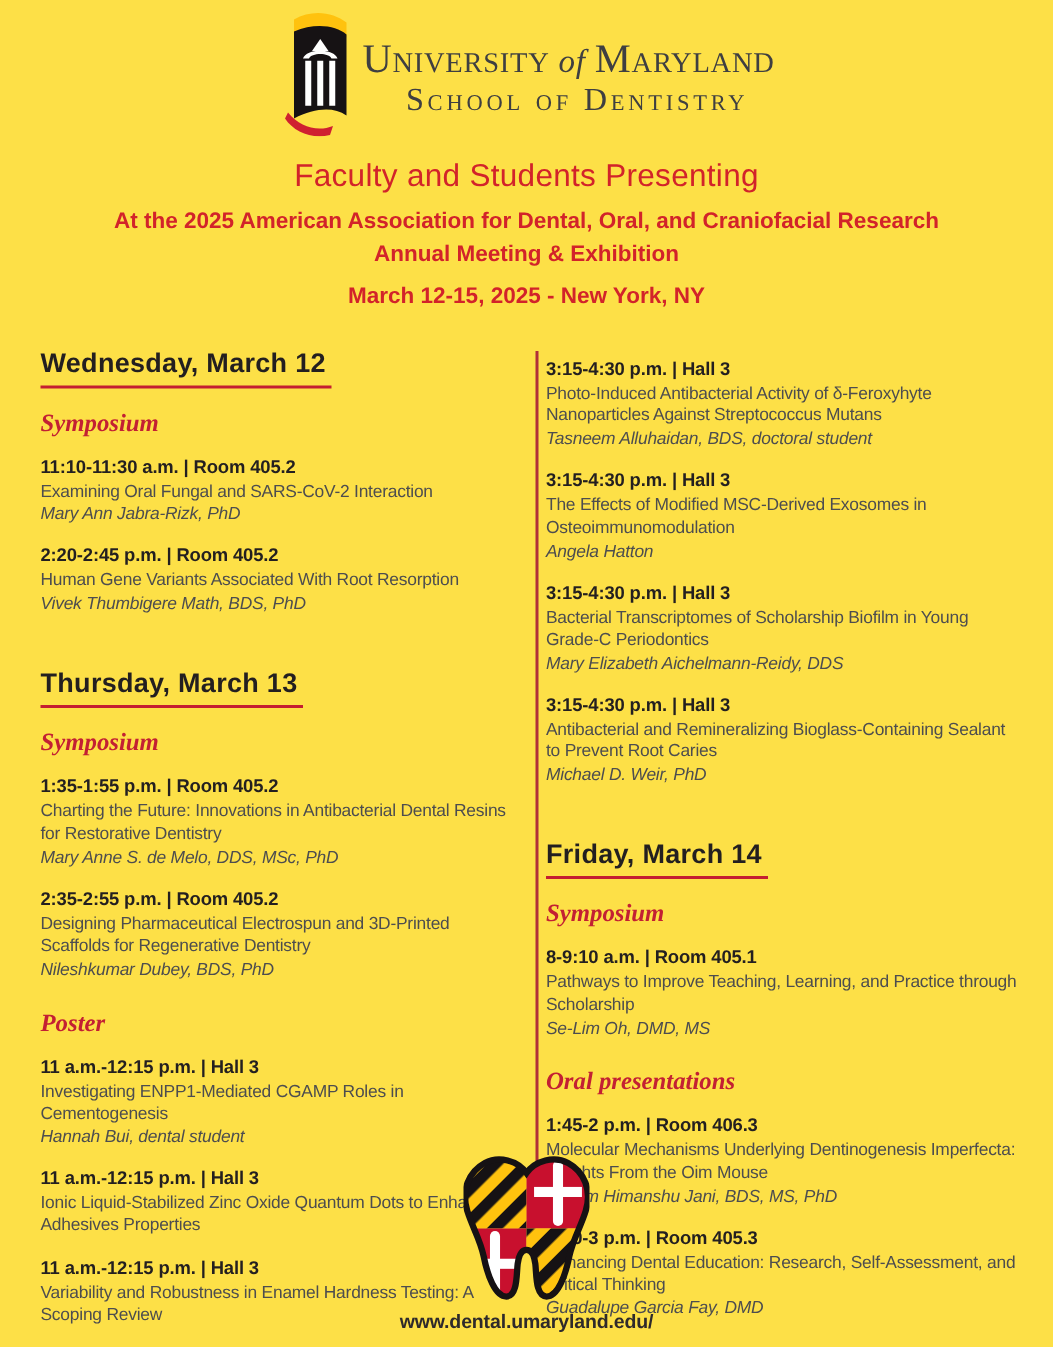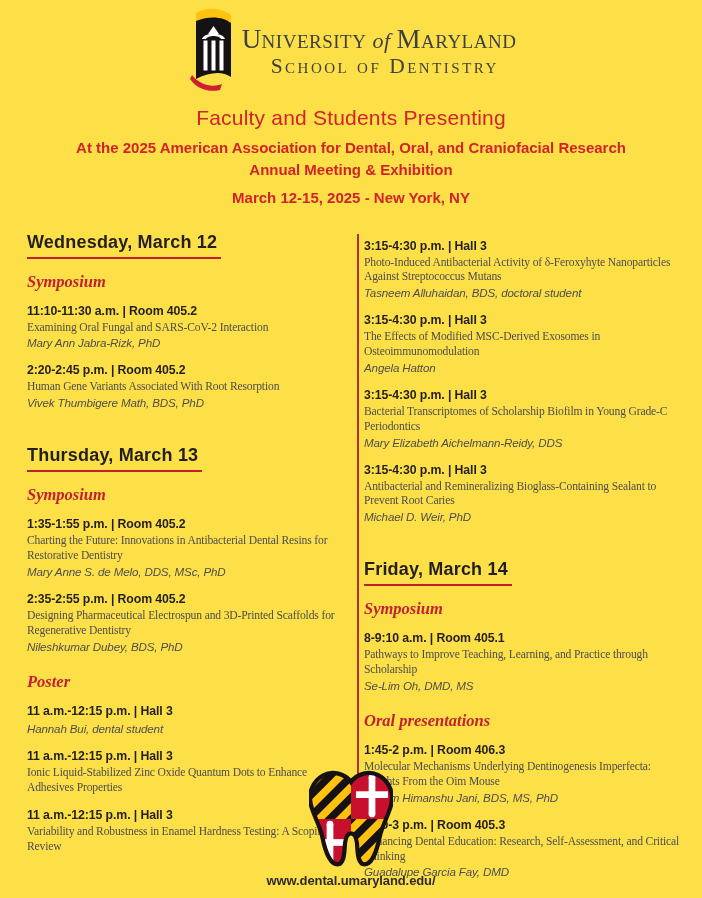--- a/index.html
+++ b/index.html
@@ -98,21 +98,20 @@
     color: #231f20;
     letter-spacing: -0.1px;
     margin-bottom: 3px;
   }
   .entry-title {
     font-size: 11.6px;
     color: #4d4d4f;
     letter-spacing: -0.15px;
     line-height: 1.28;
     max-width: 318px;
-    font-family: Liberation Serif, serif;
   }
   .entry-name {
     font-size: 11.6px;
     font-style: italic;
     color: #4d4d4f;
     letter-spacing: -0.15px;
     line-height: 1.3;
   }
 
   
@@ -192,20 +191,21 @@
             </div>
             <div class="entry">
               <div class="entry-time">2:35-2:55 p.m. | Room 405.2</div>
               <div class="entry-title">Designing Pharmaceutical Electrospun and 3D-Printed Scaffolds for Regenerative Dentistry</div>
               <div class="entry-name">Nileshkumar Dubey, BDS, PhD</div>
             </div>
           </div><div class="group">
             <h3 class="category-heading">Poster</h3>
             <div class="entry">
               <div class="entry-time">11 a.m.-12:15 p.m. | Hall 3</div>
+              <div class="entry-title">Investigating ENPP1-Mediated CGAMP Roles in Cementogenesis</div>
               <div class="entry-name">Hannah Bui, dental student</div>
             </div>
             <div class="entry">
               <div class="entry-time">11 a.m.-12:15 p.m. | Hall 3</div>
               <div class="entry-title">Ionic Liquid-Stabilized Zinc Oxide Quantum Dots to Enhance Adhesives Properties</div>
             </div>
             <div class="entry">
               <div class="entry-time">11 a.m.-12:15 p.m. | Hall 3</div>
               <div class="entry-title">Variability and Robustness in Enamel Hardness Testing: A Scoping Review</div>
             </div>

